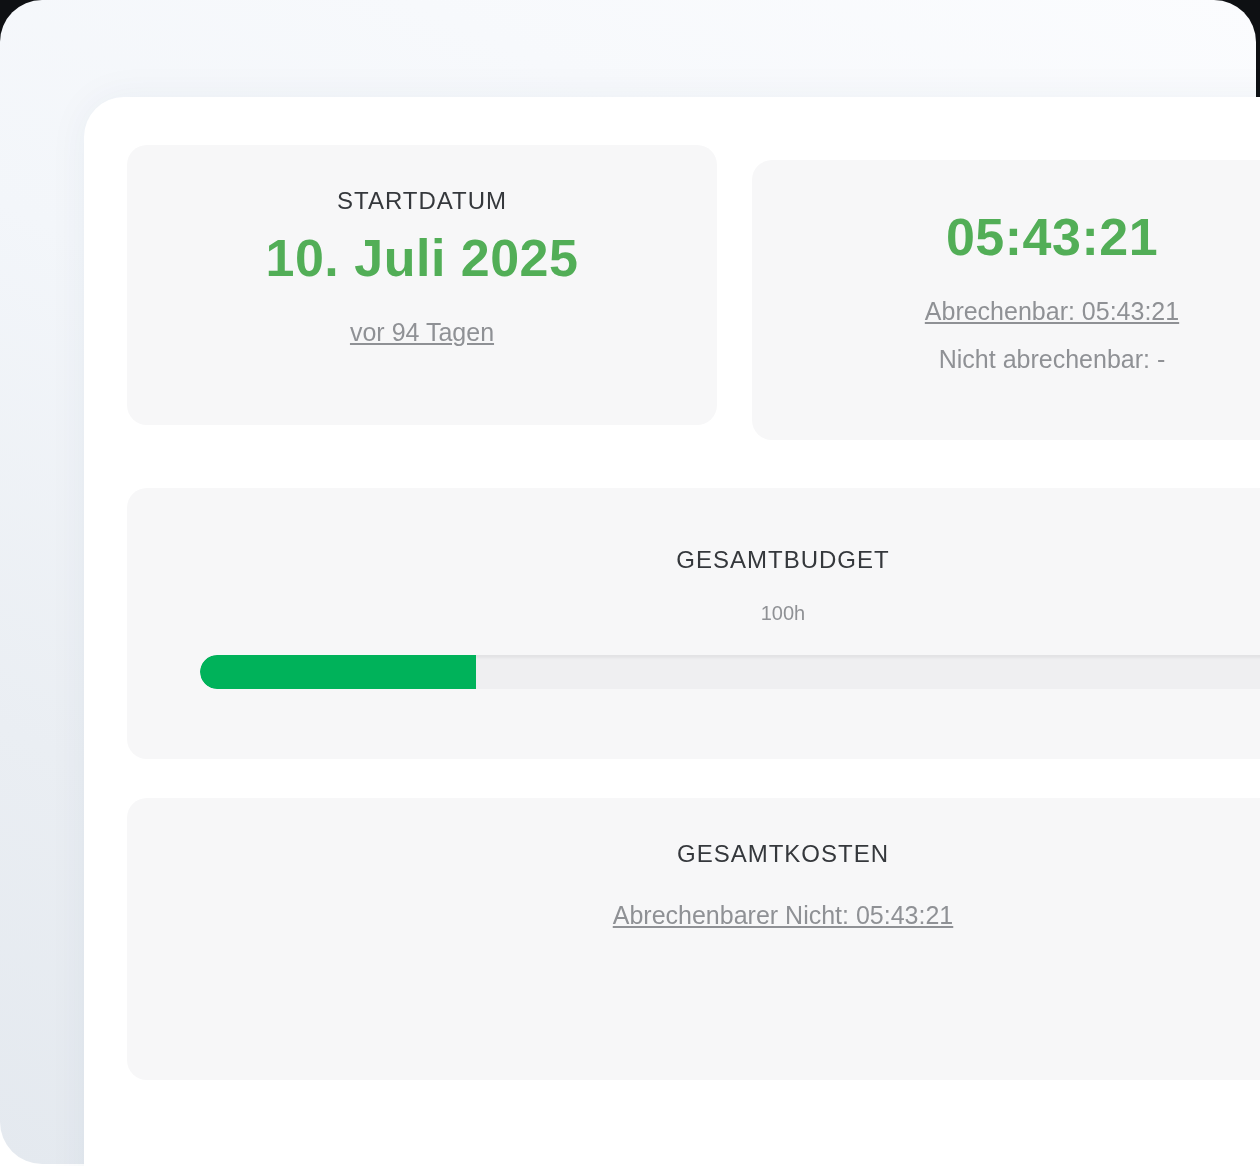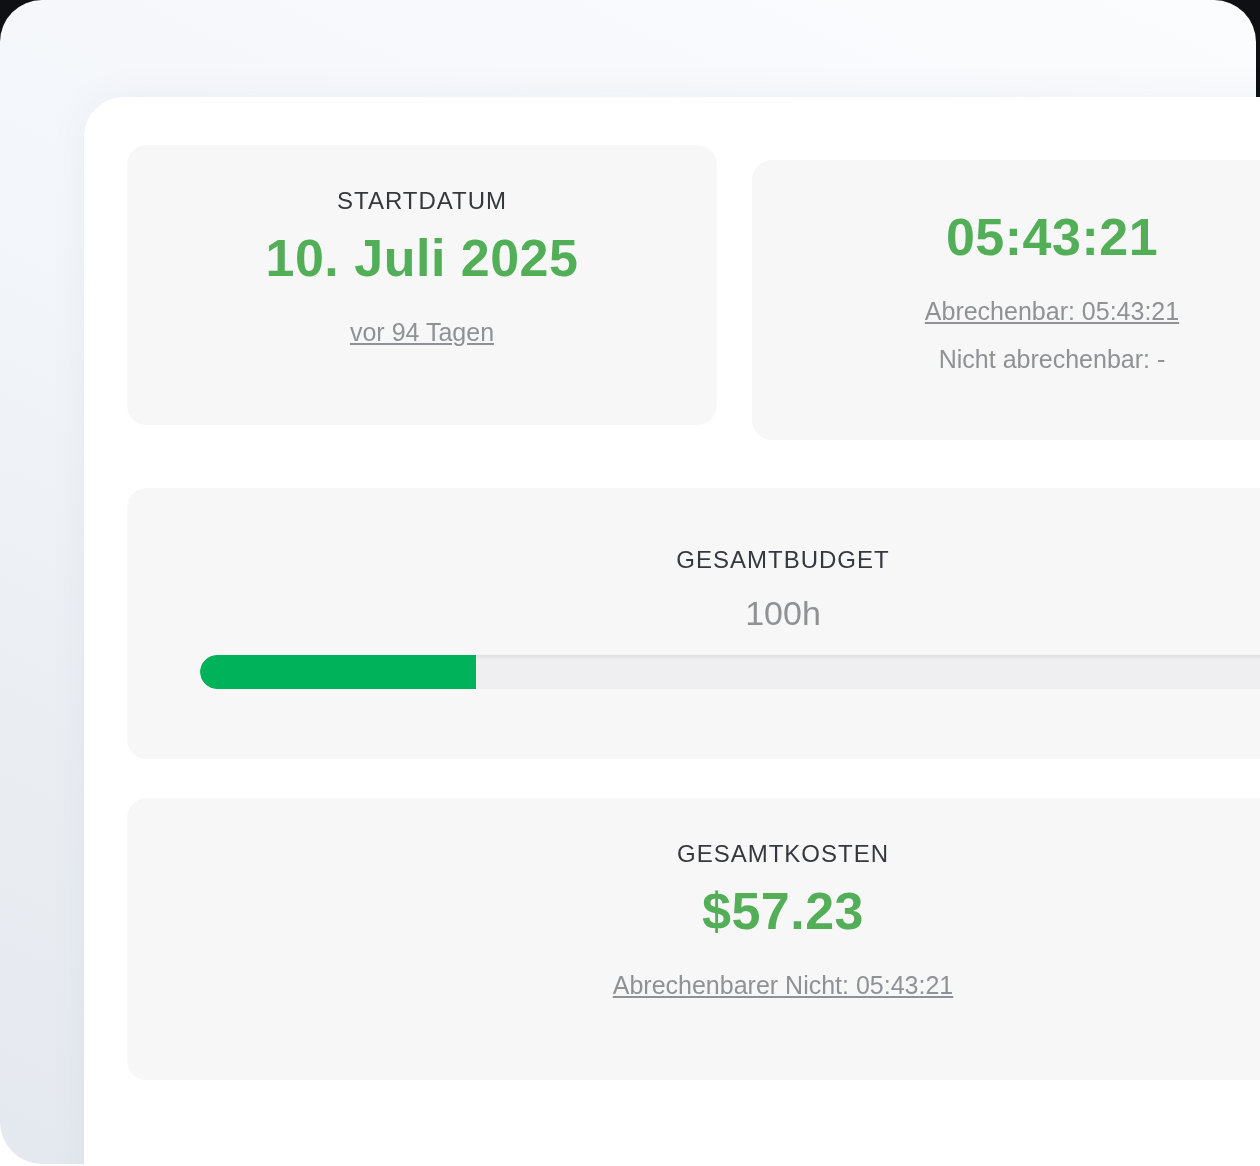--- a/index.html
+++ b/index.html
@@ -51,21 +51,21 @@
     font-size:52px;line-height:62px;font-weight:600;
     color:#52ae57;margin-top:8px;letter-spacing:0.5px;
   }
   .card-sub{
     font-size:25px;line-height:30px;font-weight:400;
     color:#8f9195;
   }
   .sub-1{margin-top:28px;text-decoration:underline;}
   .sub-2{margin-top:18px;text-align:center;}
   .budget-hours{
-    font-size:34px;line-height:34px;color:#8f9195;margin-top:18px;
+    font-size:20px;line-height:34px;color:#8f9195;margin-top:18px;
   }
   .progress-track{
     margin-top:25px;
     width:1166px;height:34px;
     background:#efeff1;
     border-radius:17px;
     box-shadow:inset 0 3px 3px rgba(0,0,0,0.05);
     overflow:hidden;
     position:relative;
   }
@@ -99,18 +99,17 @@
     <div class="card card-gesamtbudget">
       <div class="card-title">GESAMTBUDGET</div>
       <div class="budget-hours">100h</div>
       <div class="progress-track">
         <div class="progress-fill" style="width: 23.7%;"></div>
       </div>
     </div>
 
     <div class="card card-gesamtkosten">
       <div class="card-title">GESAMTKOSTEN</div>
-      <div class="card-value">$57.23</div>
       <div class="card-sub sub-1">Abrechenbarer Nicht: 05:43:21</div>
     </div>
 
   </div>
 </div>
 
 </body></html>

